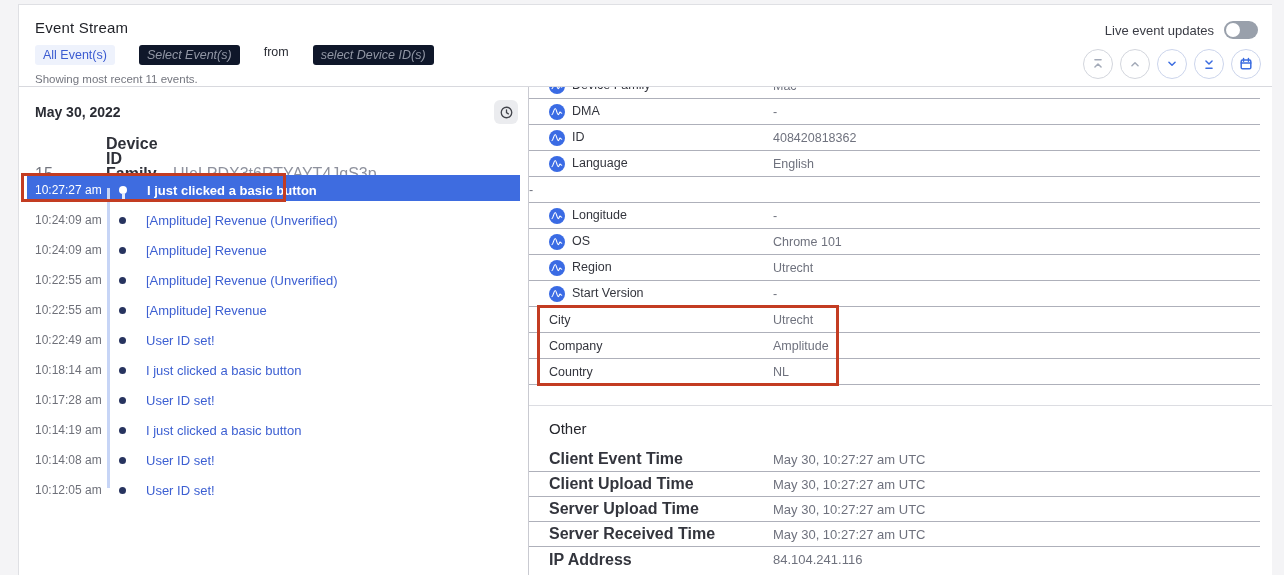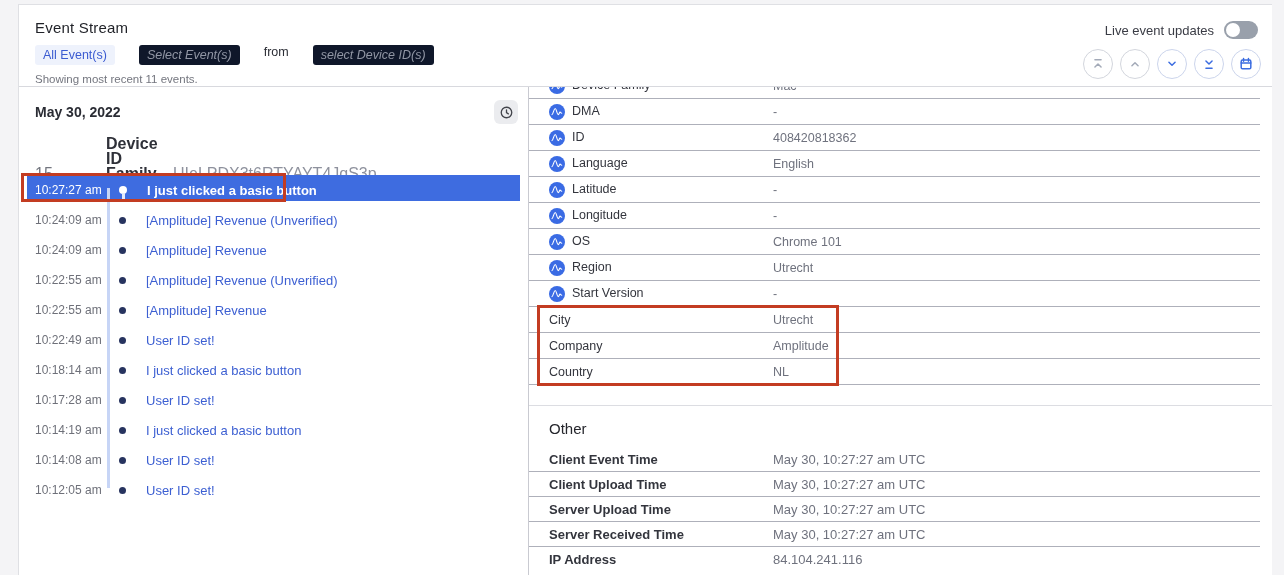--- a/index.html
+++ b/index.html
@@ -59,21 +59,21 @@
   .prow { display:flex; align-items:center; height:26px; margin-right:12px; border-bottom:1px solid #aeb0ba; }
   .prow .lbl { flex:0 0 244px; display:flex; gap:7px; padding-left:20px;
     font-size:12.5px; font-weight:400; color:#33353d; }
   .prow .lbl.noicon { padding-left:20px; }
   .prow .val { font-size:12.5px; color:#6f727e; }
   .amp-ic { width:16px; height:16px; flex:none; }
   .sec-div { height:1px; background:#dcdde2; margin-top:20px; }
   .other-title { font-size:15px; color:#25262c; padding:14px 0 10px 20px; }
   .orow { display:flex; align-items:center; height:25px; margin-right:12px; border-bottom:1px solid #aeb0ba; }
   .orow:last-child { border-bottom:none; }
-  .orow .lbl { flex:0 0 244px; padding-left:20px; font-size:13px; font-weight:700; color:#33353d; }
+  .orow .lbl { flex:0 0 244px; padding-left:20px; font-size:16px; font-weight:700; color:#33353d; }
   .orow .val { font-size:13px; color:#6f727e; }
 </style>
 </head>
 <body>
 
 <div class="card">
 
   <div class="hdr">
     <div class="title">Event Stream</div>
     <div class="chips">
@@ -253,27 +253,20 @@
             <span class="lbl">
               <svg class="amp-ic" viewBox="0 0 16 16">
                 <circle cx="8" cy="8" r="8" fill="#3a6be4"></circle>
                 <path d="M3 10.6c1.3 0 1.7-6.1 3.2-6.1s1.6 6.1 3 6.1c1 0 1.1-2.5 1.9-2.5.6 0 .8 1.1 1.6 1.1" stroke="#fff" stroke-width="1.1" fill="none" stroke-linecap="round"></path>
               </svg>
               <span>Language</span>
             </span>
             <span class="val">English</span>
           </div>
           <div class="prow">
-            <span class="lbl">
-              <svg class="amp-ic" viewBox="0 0 16 16">
-                <circle cx="8" cy="8" r="8" fill="#3a6be4"></circle>
-                <path d="M3 10.6c1.3 0 1.7-6.1 3.2-6.1s1.6 6.1 3 6.1c1 0 1.1-2.5 1.9-2.5.6 0 .8 1.1 1.6 1.1" stroke="#fff" stroke-width="1.1" fill="none" stroke-linecap="round"></path>
-              </svg>
-              <span>Latitude</span>
-            </span>
             <span class="val">-</span>
           </div>
           <div class="prow">
             <span class="lbl">
               <svg class="amp-ic" viewBox="0 0 16 16">
                 <circle cx="8" cy="8" r="8" fill="#3a6be4"></circle>
                 <path d="M3 10.6c1.3 0 1.7-6.1 3.2-6.1s1.6 6.1 3 6.1c1 0 1.1-2.5 1.9-2.5.6 0 .8 1.1 1.6 1.1" stroke="#fff" stroke-width="1.1" fill="none" stroke-linecap="round"></path>
               </svg>
               <span>Longitude</span>
             </span>

